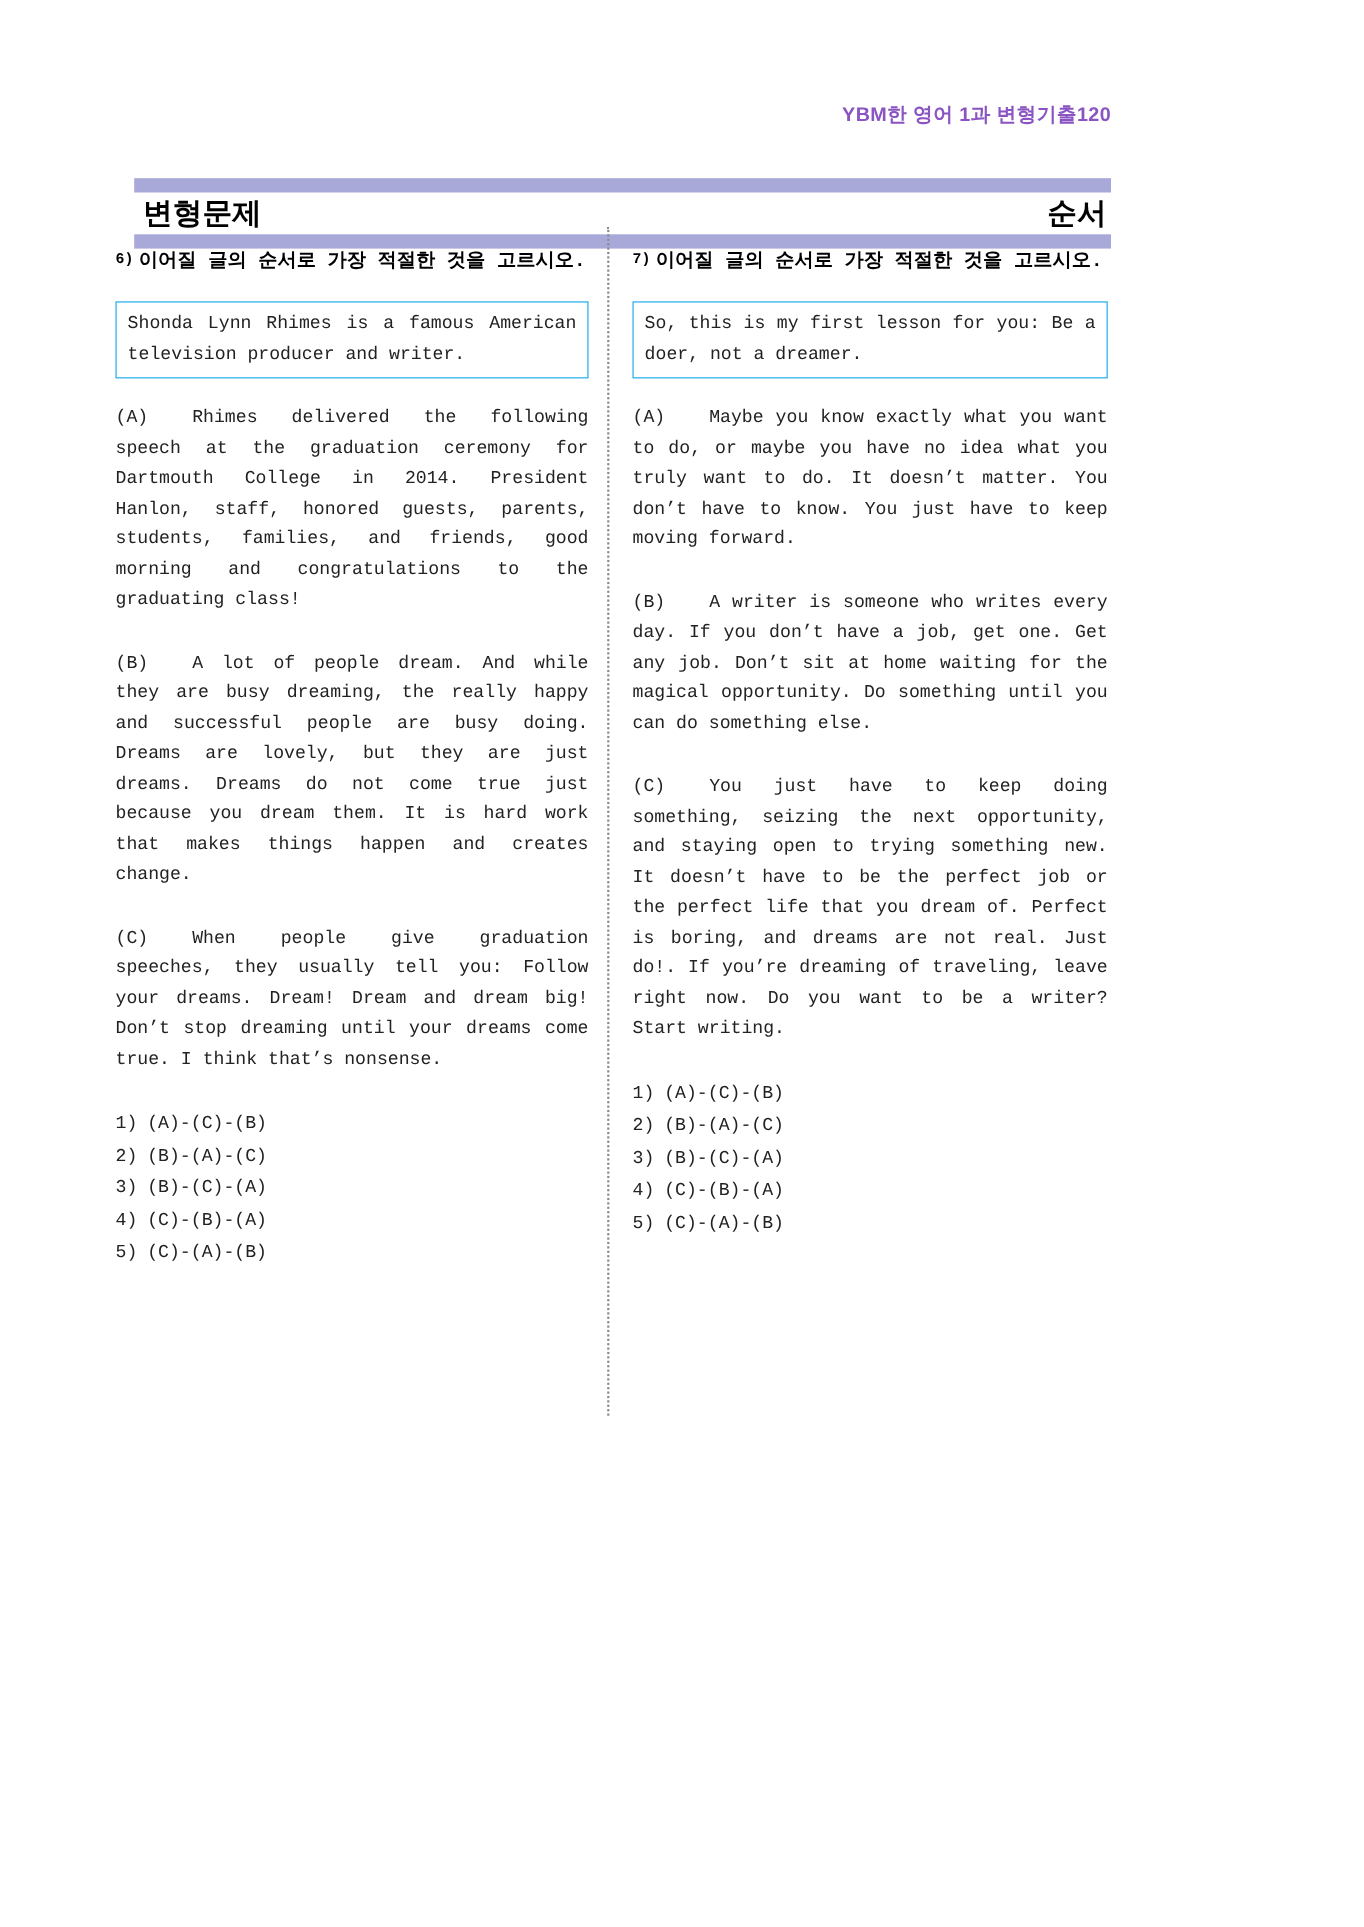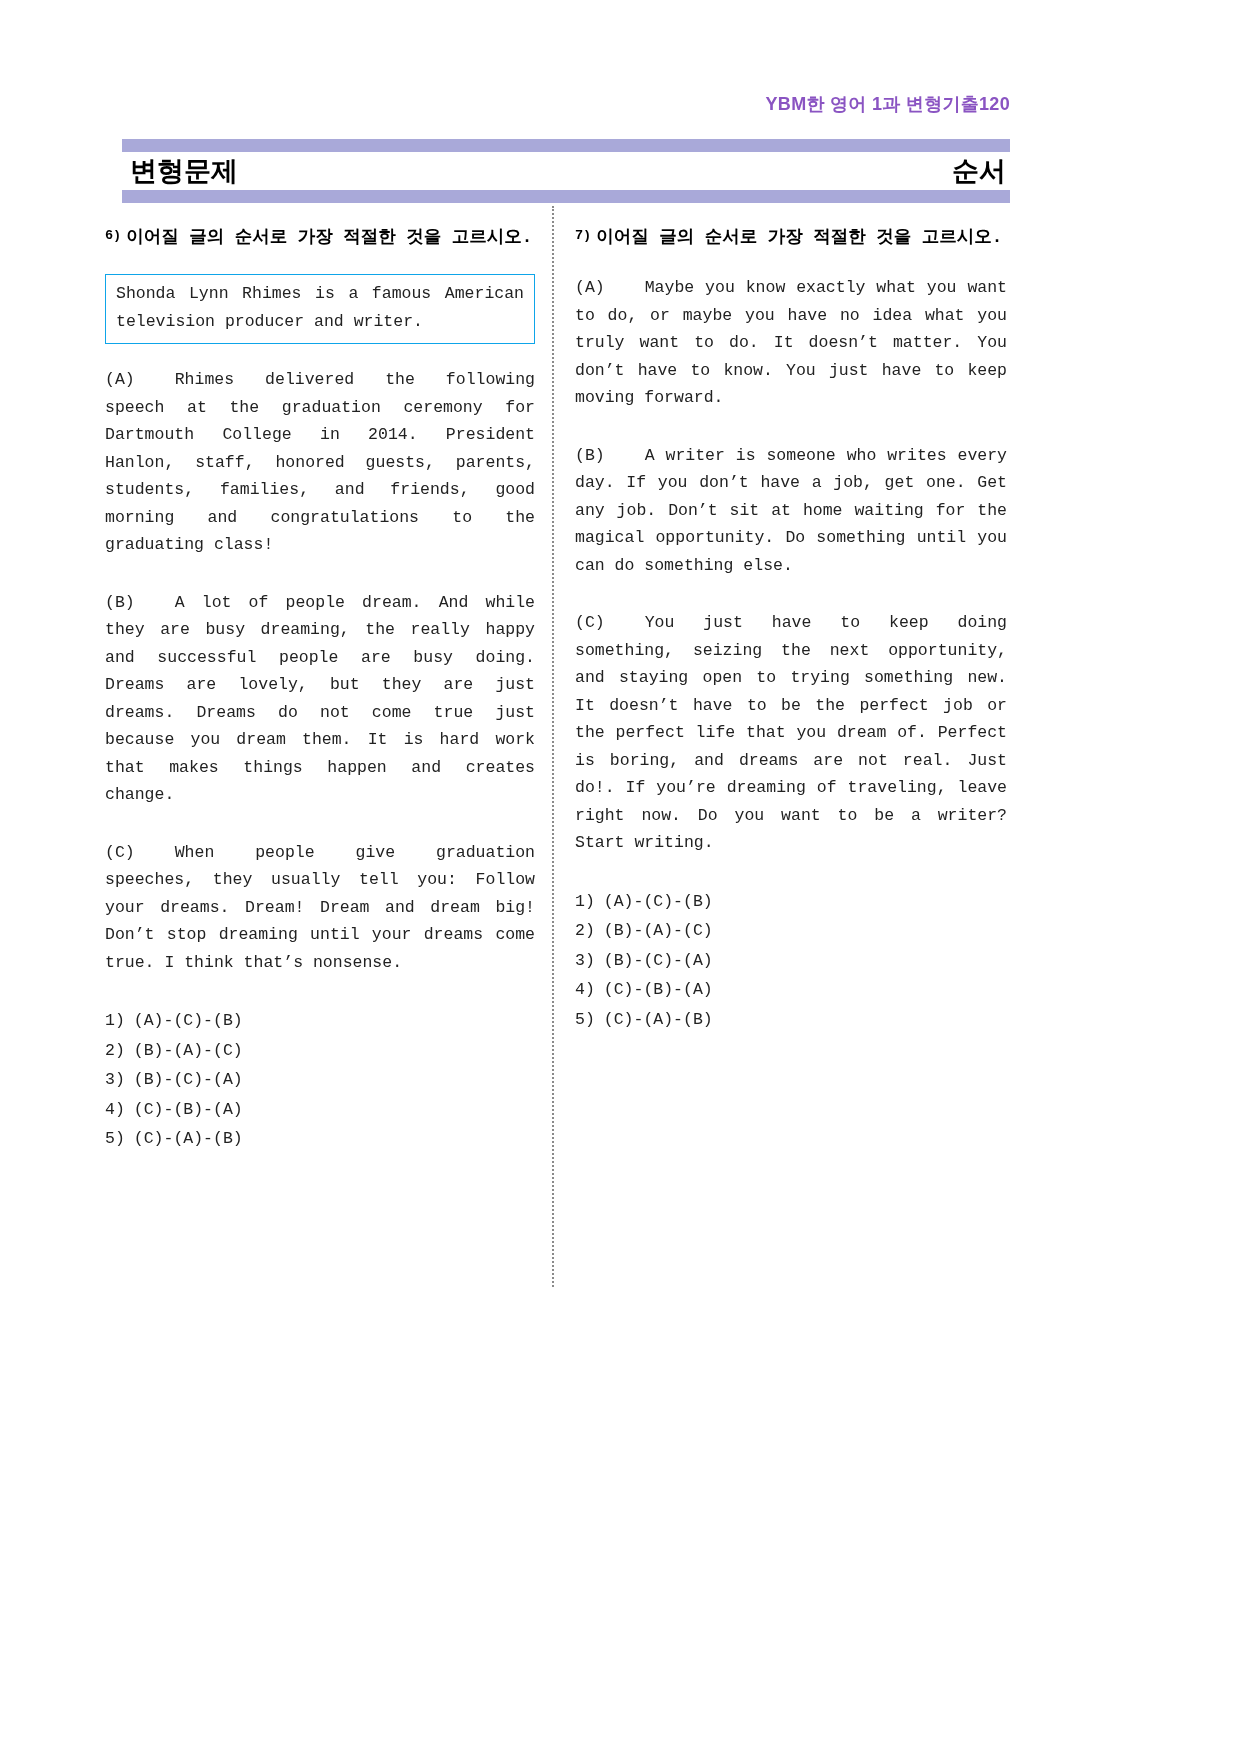--- a/index.html
+++ b/index.html
@@ -5,21 +5,21 @@
   html, body { margin: 0; padding: 0; background: #ffffff; }
   .page {
     position: relative; width: 1240px; height: 1288px; background: #ffffff;
     font-family: "Liberation Sans", sans-serif; color: #1c1c1c; overflow: hidden;
   }
   .doc-header {
     position: absolute; top: 92px; left: 122px; width: 888px;
     text-align: right; font-size: 18px; font-weight: bold;
     color: #8a54c2; letter-spacing: 0.3px;
   }
-  .title-block { position: absolute; top: 139px; left: 122px; width: 888px; }
+  .title-block { position: absolute; top: 162px; left: 122px; width: 888px; }
   .bar { height: 13px; background: #a9a9d9; }
   .title-row {
     display: flex; justify-content: space-between; align-items: center;
     height: 38px; padding: 0 4px 0 8px;
     font-size: 27px; font-weight: bold; color: #000;
   }
   .col-divider {
     position: absolute; left: 552px; top: 206px; height: 1268px; width: 0;
     border-left: 2px dotted #8a8a8a;
   }
@@ -103,20 +103,23 @@
         <div class="choice">
           <span class="c-num">5)</span><span>(C)-(A)-(B)</span>
         </div>
       </div>
     </div>
 
     <div class="col right">
       <div class="prompt">
         <span class="q-num">7)</span><span>이어질 글의 순서로 가장 적절한 것을 고르시오.</span>
       </div>
+      <div class="box">
+        <span>So, this is my first lesson for you: Be a doer, not a dreamer.</span>
+      </div>
       <p class="body">
         <span class="p-label">(A)</span><span>Maybe you know exactly what you want to do, or maybe you have no idea what you truly want to do. It doesn’t matter. You don’t have to know. You just have to keep moving forward.</span>
       </p>
       <p class="body">
         <span class="p-label">(B)</span><span>A writer is someone who writes every day. If you don’t have a job, get one. Get any job. Don’t sit at home waiting for the magical opportunity. Do something until you can do something else.</span>
       </p>
       <p class="body">
         <span class="p-label">(C)</span><span>You just have to keep doing something, seizing the next opportunity, and staying open to trying something new. It doesn’t have to be the perfect job or the perfect life that you dream of. Perfect is boring, and dreams are not real. Just do!. If you’re dreaming of traveling, leave right now. Do you want to be a writer? Start writing.</span>
       </p>
       <div class="choices">

